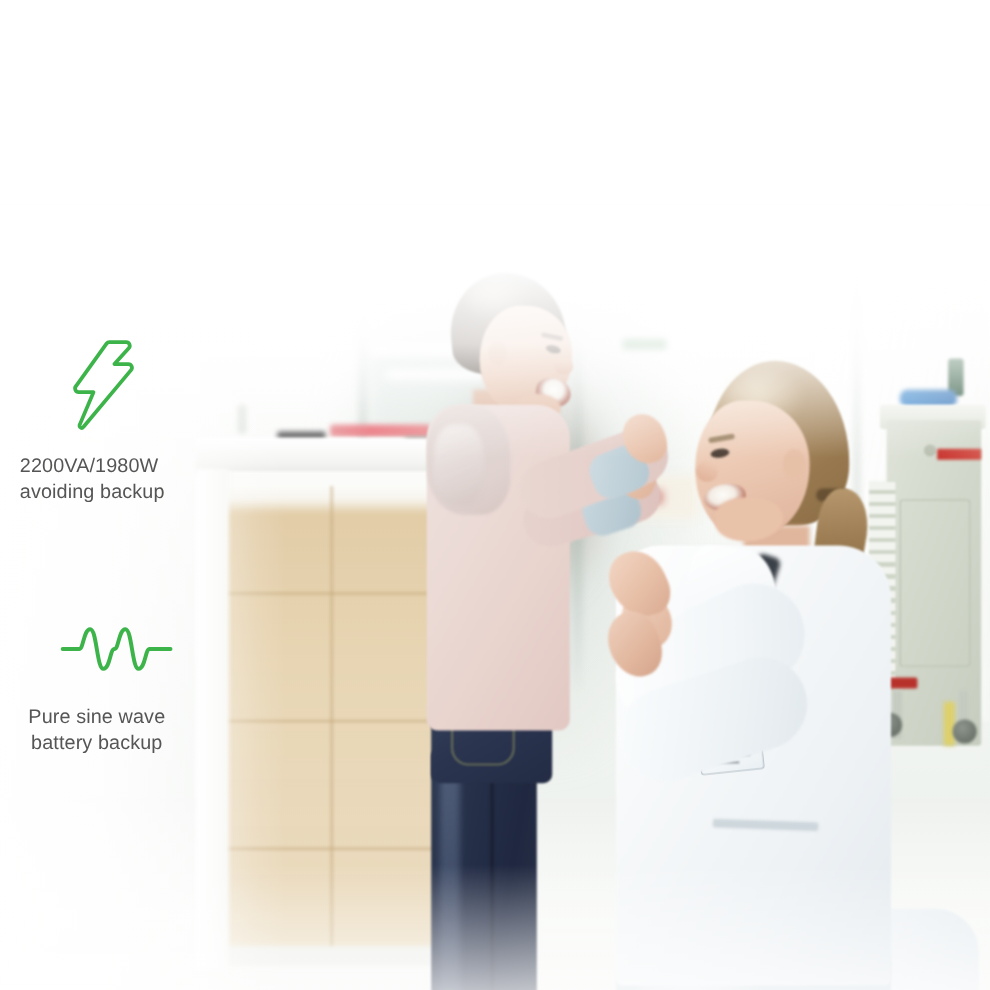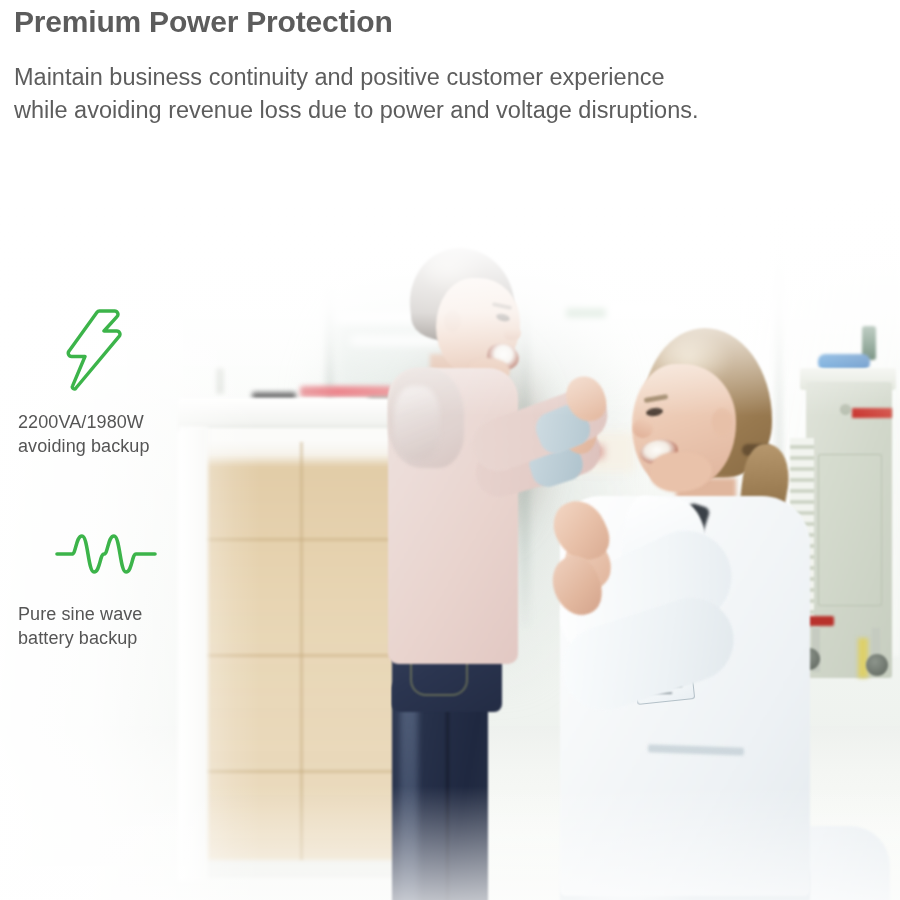--- a/index.html
+++ b/index.html
@@ -714,44 +714,40 @@
     pointer-events: none;
   }
 
   
   .feature {
     position: absolute;
     left: 18px;
     z-index: 50;
   }
   .feature-1 { top: 308px; }
-  .feature-2 { top: 532px; }
+  .feature-2 { top: 568px; text-align: center; }
   .feature-icon {
     display: block;
     margin-left: 44px;
     margin-bottom: 14px;
   }
   .feature-2 .feature-icon { margin-left: 36px; margin-bottom: 22px; }
   .feature-label {
     font-size: 18px;
     color: #555555;
     line-height: 1.36;
     white-space: pre-line;
     letter-spacing: .1px;
   }
 </style>
 </head>
 <body>
 
 <div id="page">
 
-  <div class="header-block">
-    <h1 class="headline">Premium Power Protection</h1>
-    <p class="subhead">Maintain business continuity and positive customer experience while avoiding revenue loss due to power and voltage disruptions.</p>
-  </div>
 
   <div class="photo">
     <div class="photo-inner">
 
       <div class="bg-wall"></div>
       <div class="bg-floor"></div>
 
       <div class="corridor"></div>
       <div class="corridor-dark"></div>
       <div class="doorframe"></div>

